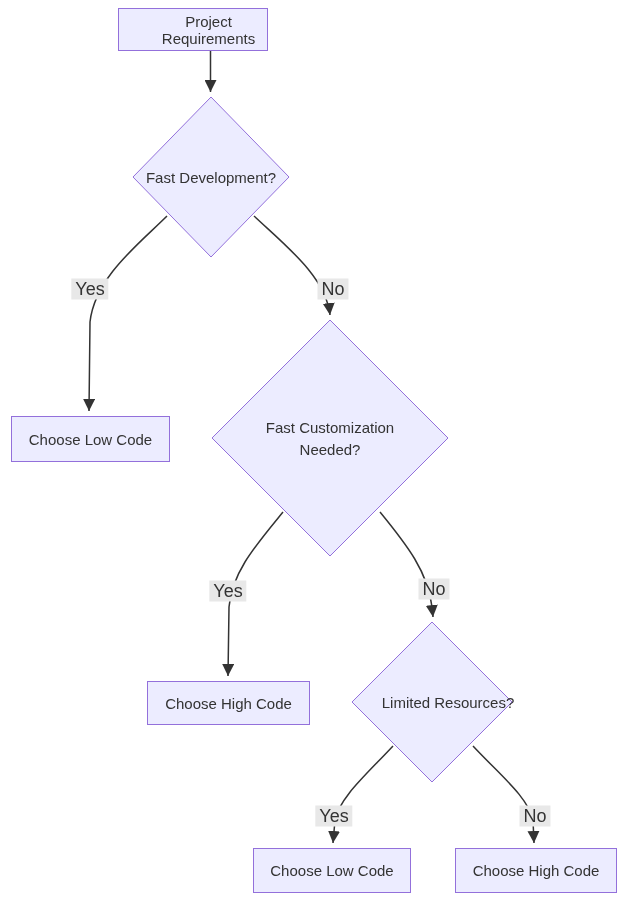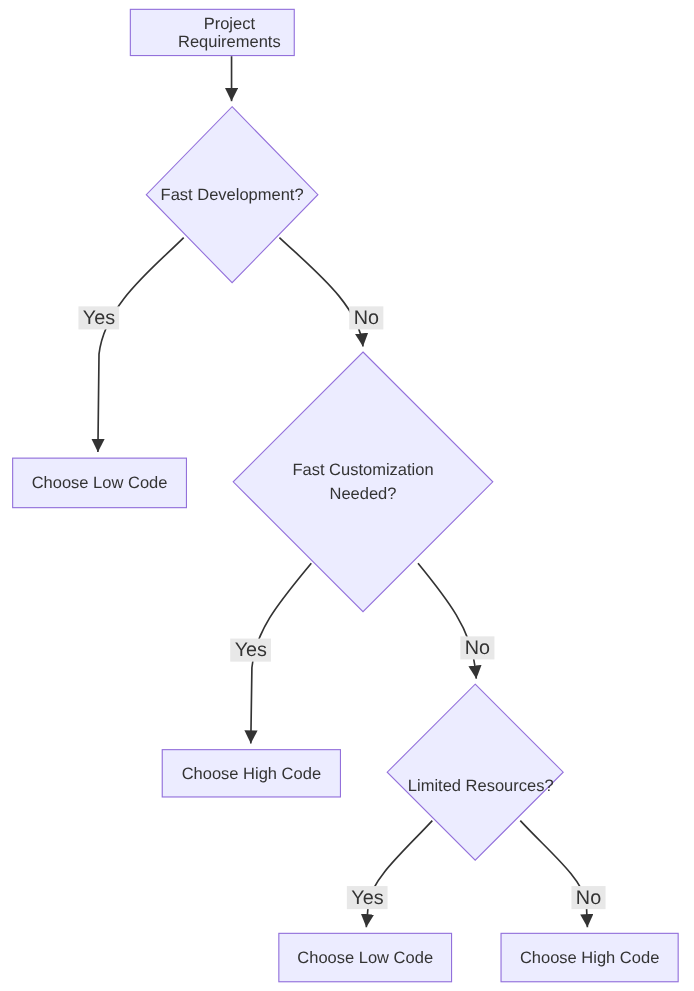--- a/index.html
+++ b/index.html
@@ -115,21 +115,21 @@
   </div>
 
   <div class="diamond-label" style="left:131px; top:165px; width:160px; height:24px;">
     <span>Fast Development?</span>
   </div>
 
   <div class="diamond-label" style="left:250px; top:415px; width:160px; height:46px;">
     <span>Fast Customization Needed?</span>
   </div>
 
-  <div class="diamond-label" style="left:357px; top:690px; width:160px; height:24px;margin-top:12px;">
+  <div class="diamond-label" style="left:368px; top:690px; width:160px; height:24px;">
     <span>Limited Resources?</span>
   </div>
 
   <span class="edge-label" style="left:90px;  top:289px;">Yes</span>
   <span class="edge-label" style="left:333px; top:289px;">No</span>
   <span class="edge-label" style="left:228px; top:591px;">Yes</span>
   <span class="edge-label" style="left:434px; top:589px;">No</span>
   <span class="edge-label" style="left:334px; top:816px;">Yes</span>
   <span class="edge-label" style="left:535px; top:816px;">No</span>
 

